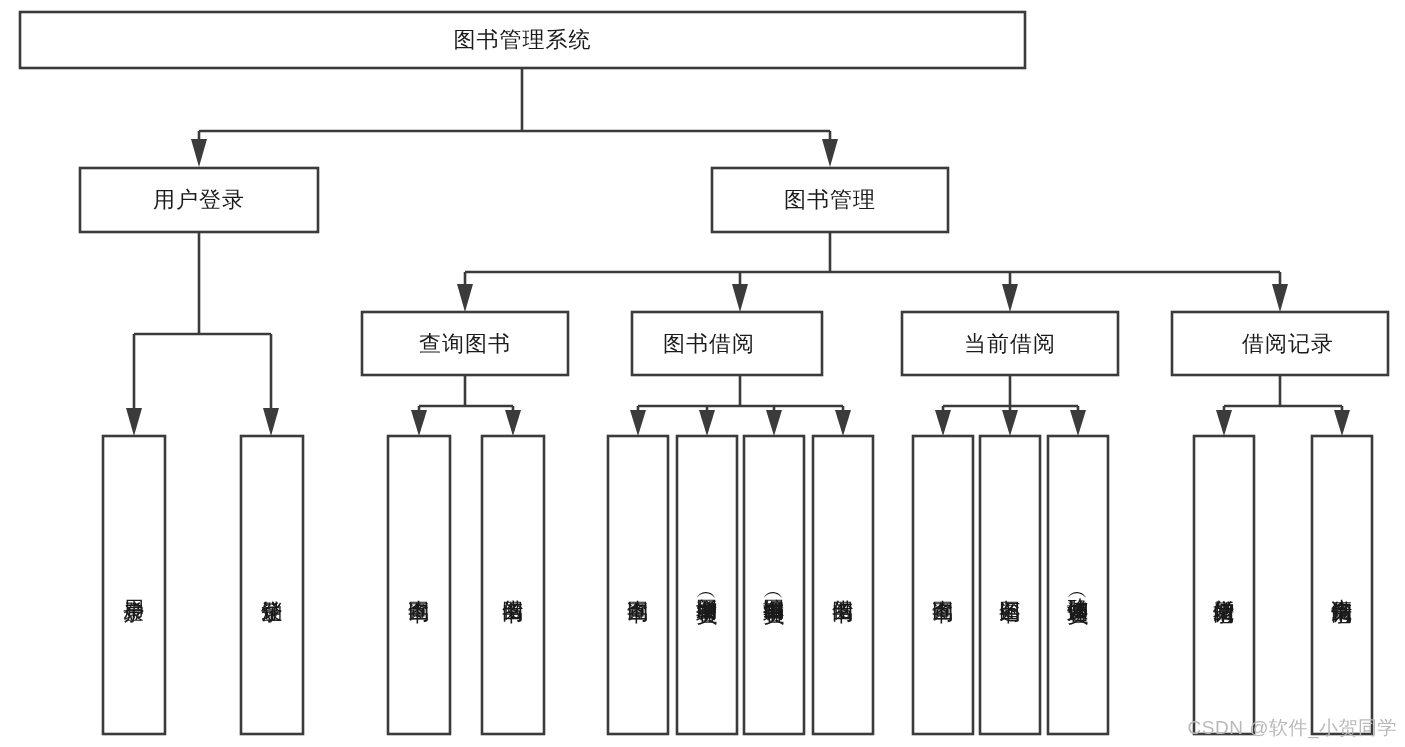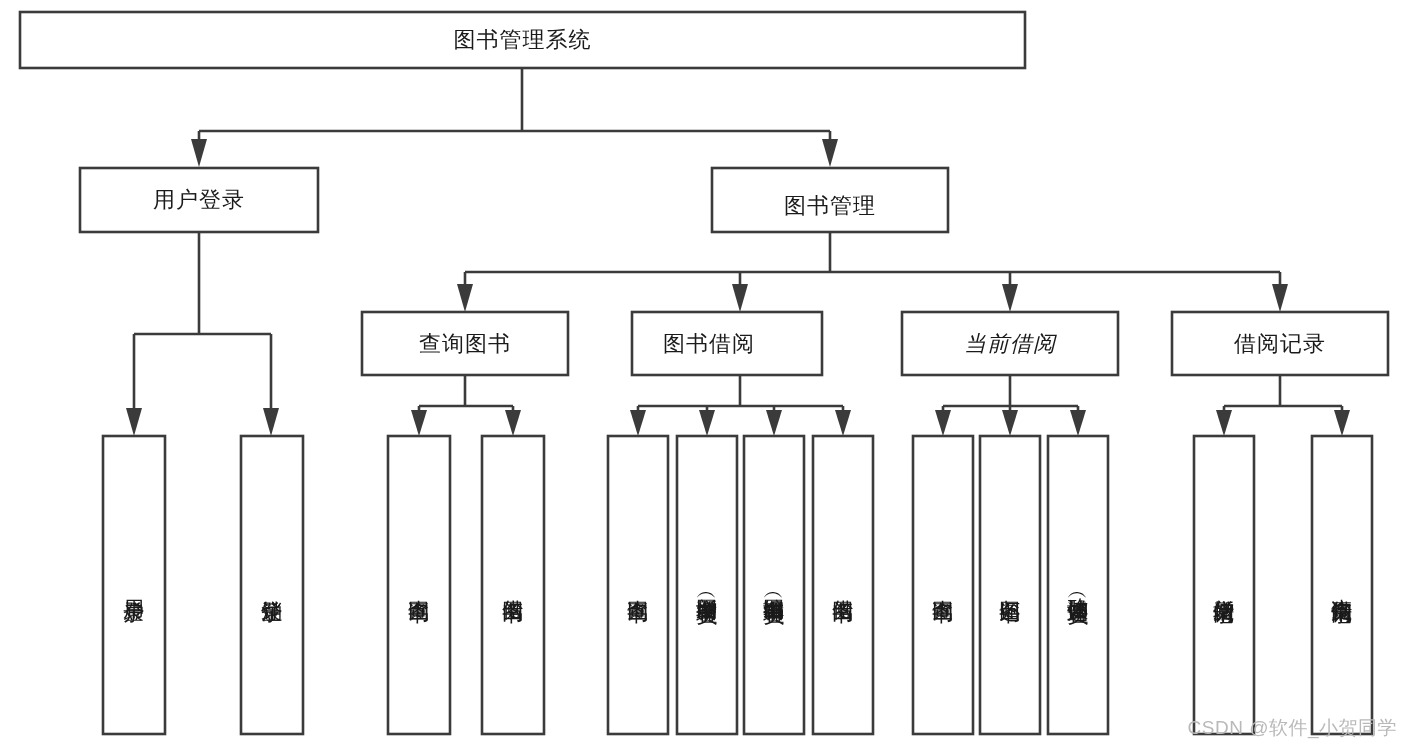--- a/index.html
+++ b/index.html
@@ -179,26 +179,26 @@
       <rect class="node-box" x="1048" y="436" width="60" height="298"></rect>
 
       <rect class="node-box" x="1194" y="436" width="60" height="298"></rect>
       <rect class="node-box" x="1312" y="436" width="60" height="298"></rect>
     </g>
   </svg>
 
   <div class="htext-wrap" style="left:20px; top:12px; width:1005px; height:56px;">图书管理系统</div>
 
   <div class="htext-wrap" style="left:80px; top:168px; width:238px; height:64px;">用户登录</div>
-  <div class="htext-wrap" style="left:712px; top:168px; width:236px; height:64px;margin-top:6px;">图书管理</div>
+  <div class="htext-wrap" style="left:712px; top:168px; width:236px; height:64px;">图书管理</div>
 
   <div class="htext-wrap" style="left:362px; top:312px; width:206px; height:63px;">查询图书</div>
   <div class="htext-wrap" style="left:632px; top:312px; width:154px; height:63px;">图书借阅</div>
-  <div class="htext-wrap" style="left:902px; top:312px; width:216px; height:63px;font-style:italic;">当前借阅</div>
-  <div class="htext-wrap" style="left:1172px; top:312px; width:216px; height:63px;">借阅记录</div>
+  <div class="htext-wrap" style="left:902px; top:312px; width:216px; height:63px;">当前借阅</div>
+  <div class="htext-wrap" style="left:1172px; top:312px; width:216px; height:63px;padding-left:8px;">借阅记录</div>
 
   <div class="vtext-wrap" style="left:103px; top:436px; width:62px; height:298px;">用户登录</div>
   <div class="vtext-wrap" style="left:241px; top:436px; width:62px; height:298px;">注销登录</div>
 
   <div class="vtext-wrap" style="left:388px; top:436px; width:62px; height:298px;">查询图书</div>
   <div class="vtext-wrap" style="left:482px; top:436px; width:62px; height:298px;">借阅图书</div>
 
   <div class="vtext-wrap" style="left:608px; top:436px; width:60px; height:298px;">查询图书</div>
   <div class="vtext-wrap" style="left:677px; top:436px; width:60px; height:298px;">新增图书（管理员）</div>
   <div class="vtext-wrap" style="left:744px; top:436px; width:60px; height:298px;">编辑图书（管理员）</div>

